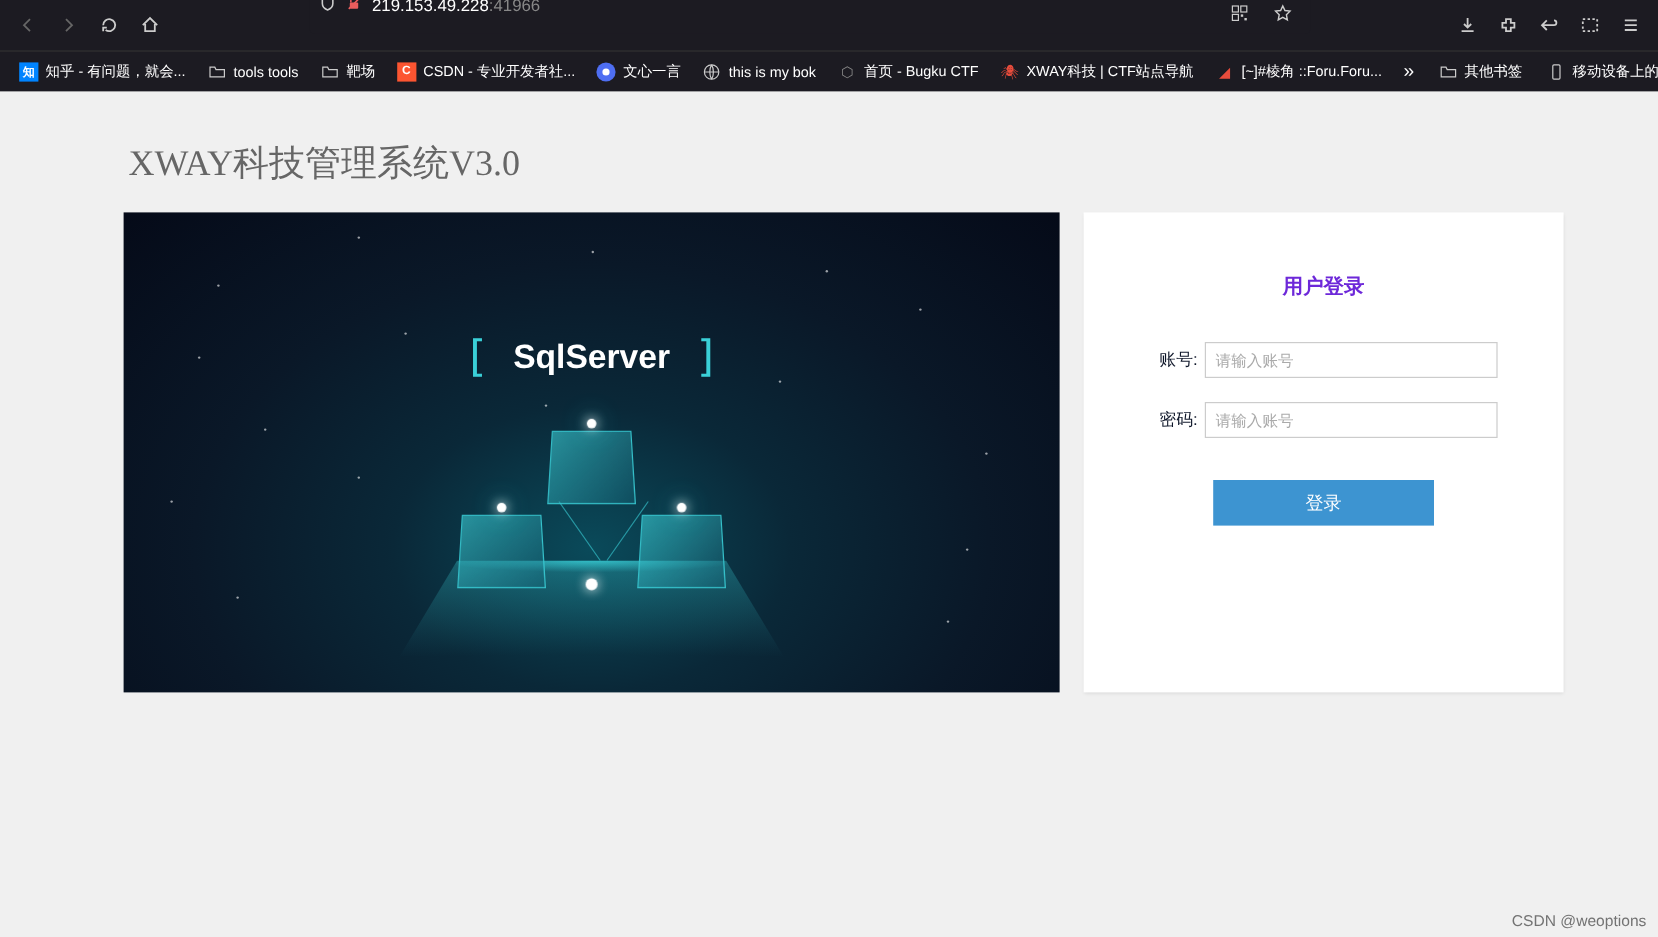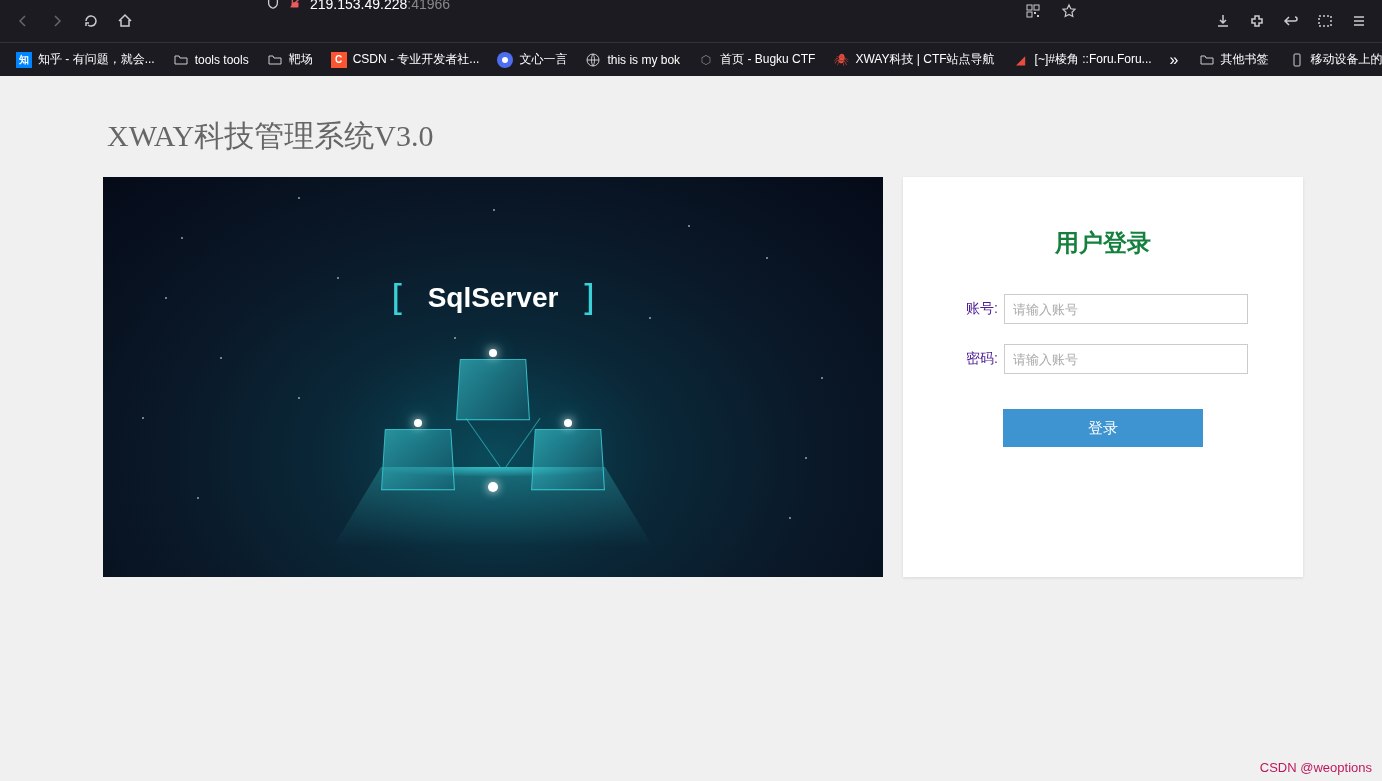--- a/index.html
+++ b/index.html
@@ -49,33 +49,33 @@
     .cube3 { top: 80px; left: 230px; }
     .dot-center { position: absolute; bottom: 55px; left: 50%; transform: translateX(-50%); width: 10px; height: 10px; background: #fff; border-radius: 50%; box-shadow: 0 0 10px #fff; }
     .line { position: absolute; height: 1px; background: rgba(58,208,216,0.6); }
     .line1 { top: 95px; left: 150px; width: 60px; transform: rotate(55deg); }
     .line2 { top: 95px; left: 190px; width: 60px; transform: rotate(-55deg); }
     .stars { position: absolute; inset: 0; }
     .star { position: absolute; width: 2px; height: 2px; background: #fff; border-radius: 50%; opacity: 0.6; }
 
     
     .login-panel { width: 400px; height: 400px; background: #fff; padding: 50px 55px; text-align: center; box-shadow: 0 1px 3px rgba(0,0,0,0.1); }
-    .login-title { font-family: "SimSun", serif; font-size: 24px; color: #15803d; margin-bottom: 35px; }
+    .login-title { font-family: "SimSun", serif; font-size: 17px; color: #6d28d9; margin-bottom: 35px; }
     .form-row { display: flex; align-items: center; margin-bottom: 20px; gap: 6px; }
-    .form-label { font-size: 14px; color: #4c1d95; width: 40px; text-align: right; }
+    .form-label { font-size: 14px; color: #0f172a; width: 40px; text-align: right; }
     .form-input { flex: 1; height: 30px; border: 1px solid #ccc; padding: 0 8px; font-size: 13px; }
     .form-input::placeholder { color: #aaa; }
-    .login-btn { width: 200px; height: 38px; background: #3d94d1; color: #fff; border: none; font-size: 15px; cursor: pointer; margin-top: 15px; }
+    .login-btn { width: 184px; height: 38px; background: #3d94d1; color: #fff; border: none; font-size: 15px; cursor: pointer; margin-top: 15px; }
     .notice-link { display: block; margin-top: 50px; font-size: 15px; color: #666; text-decoration: none; }
 
     
     .footer { text-align: center; margin-top: 50px; font-family: Georgia, serif; font-size: 15px; color: #666; }
 
     
-    .watermark { position: absolute; bottom: 6px; right: 10px; color: #be185d; font-size: 13px; }
+    .watermark { position: absolute; bottom: 6px; right: 10px; color: #737373; font-size: 13px; }
 
     svg { display: block; }
   </style>
 </head>
 <body>
 
 <div class="browser-chrome">
   <div class="nav-bar">
     <div class="nav-icons">
       <div class="nav-icon disabled">

